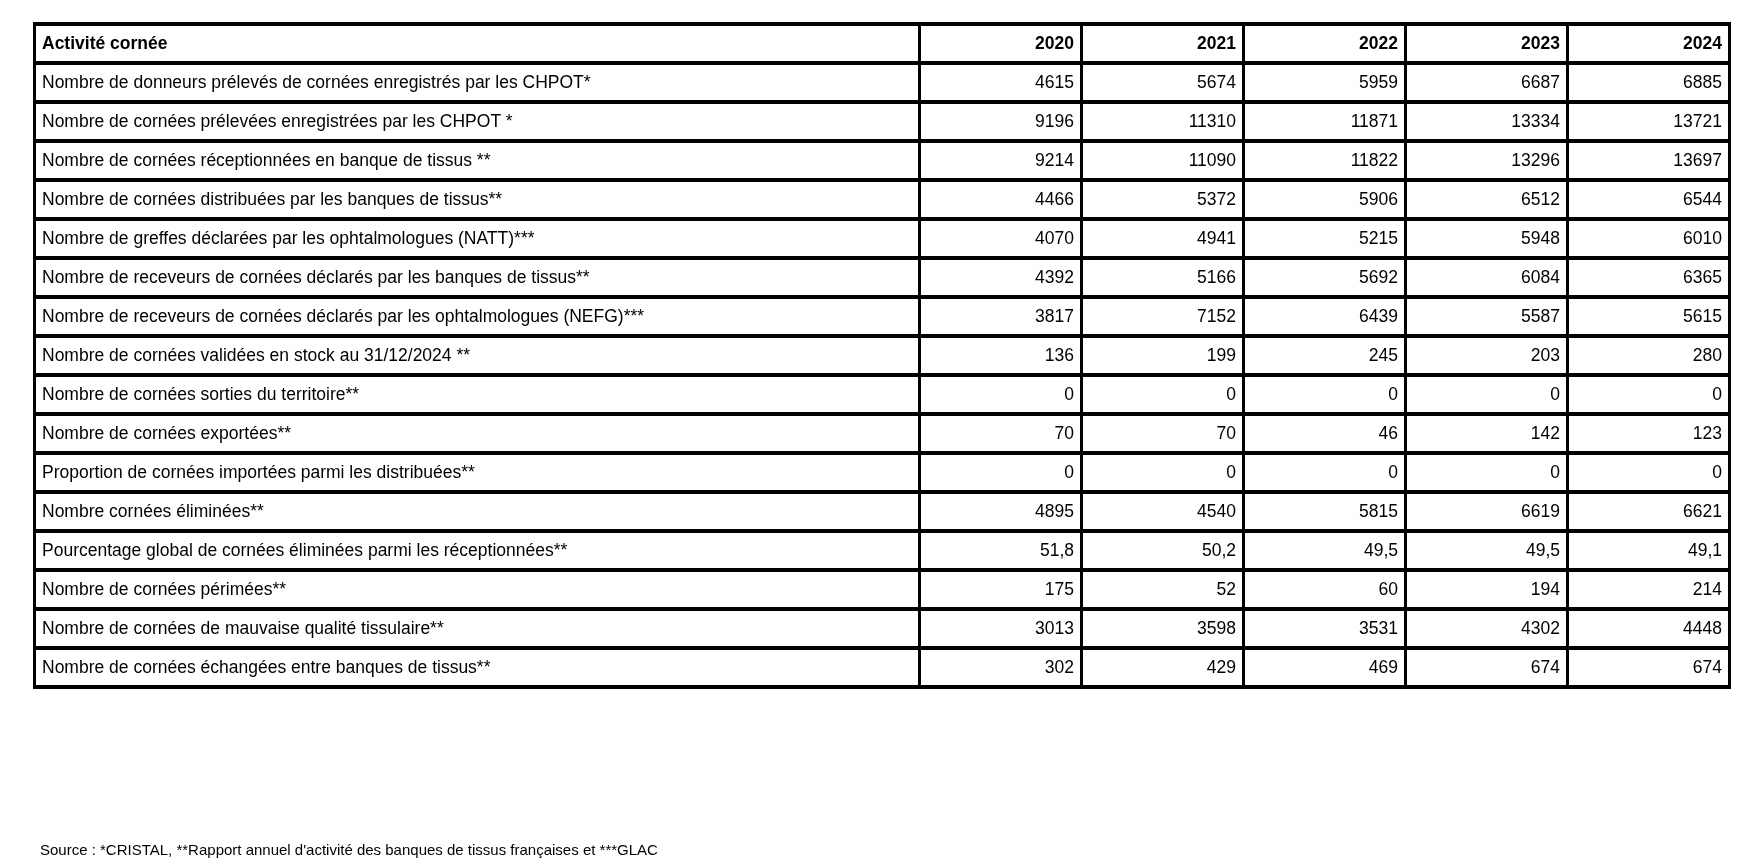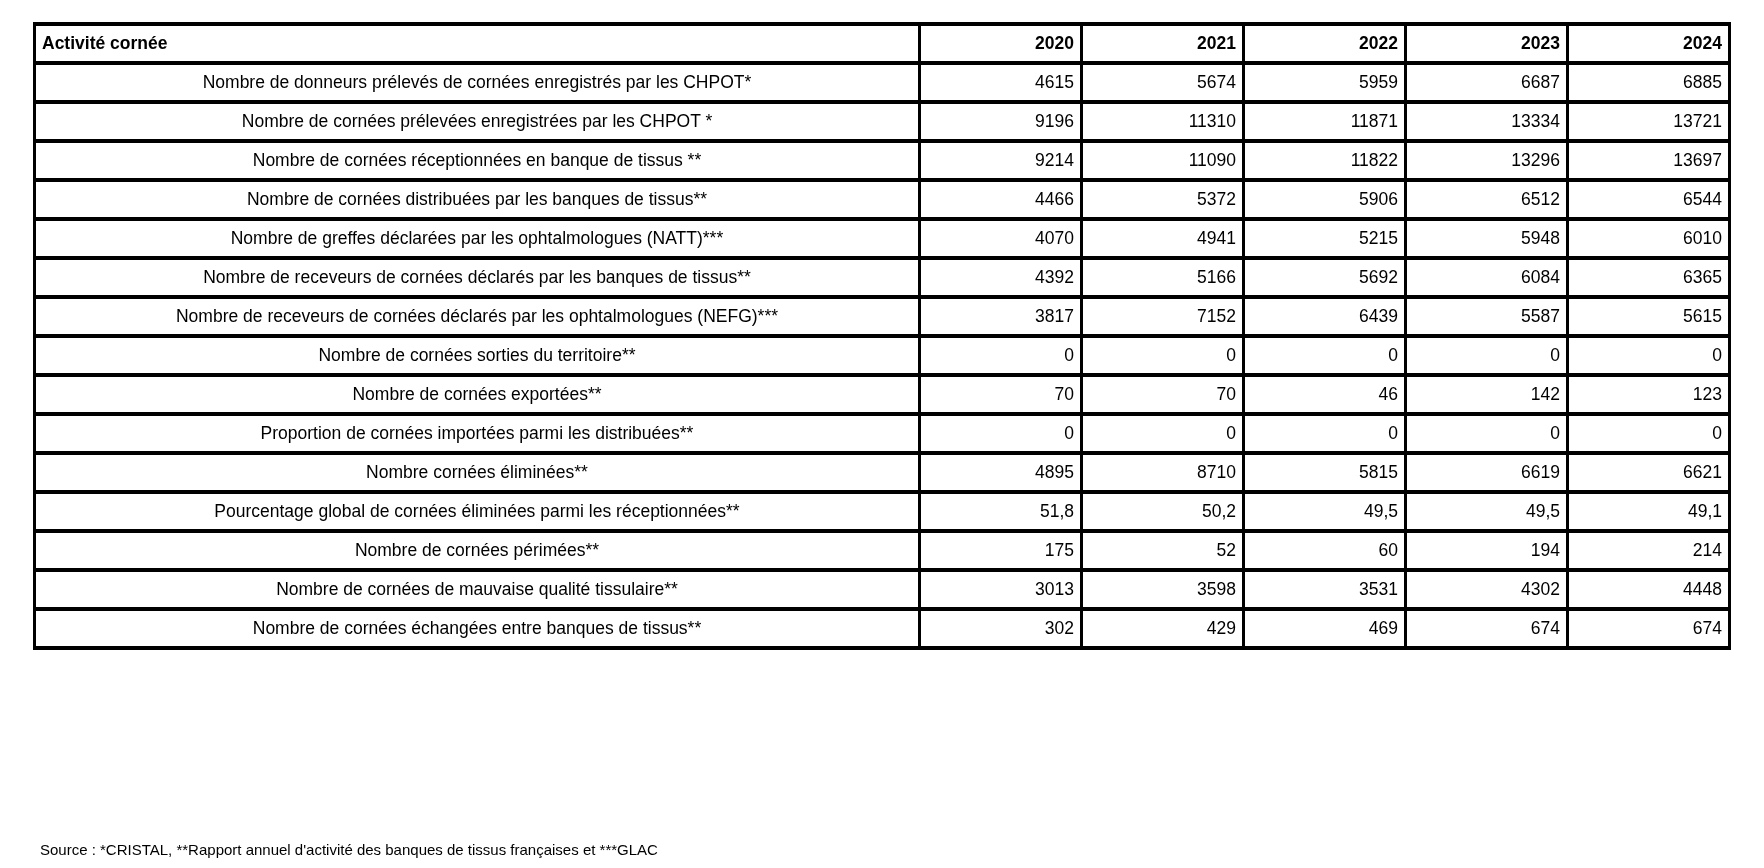--- a/index.html
+++ b/index.html
@@ -45,21 +45,21 @@
   }
   table.activity-table th.title-cell {
     text-align: left;
     font-weight: bold;
   }
   table.activity-table th.year-cell {
     text-align: right;
     font-weight: bold;
   }
   table.activity-table td.label-cell {
-    text-align: center;
+    text-align: left;
     font-weight: normal;
   }
   table.activity-table td.value-cell {
     text-align: right;
     font-weight: normal;
   }
   .source-note {
     position: absolute;
     left: 40px;
     top: 826px;
@@ -142,20 +142,28 @@
         </tr>
         <tr>
           <td class="label-cell">Nombre de receveurs de cornées déclarés par les ophtalmologues (NEFG)***</td>
           <td class="value-cell">3817</td>
           <td class="value-cell">7152</td>
           <td class="value-cell">6439</td>
           <td class="value-cell">5587</td>
           <td class="value-cell">5615</td>
         </tr>
         <tr>
+          <td class="label-cell">Nombre de cornées validées en stock au 31/12/2024 **</td>
+          <td class="value-cell">136</td>
+          <td class="value-cell">199</td>
+          <td class="value-cell">245</td>
+          <td class="value-cell">203</td>
+          <td class="value-cell">280</td>
+        </tr>
+        <tr>
           <td class="label-cell">Nombre de cornées sorties du territoire**</td>
           <td class="value-cell">0</td>
           <td class="value-cell">0</td>
           <td class="value-cell">0</td>
           <td class="value-cell">0</td>
           <td class="value-cell">0</td>
         </tr>
         <tr>
           <td class="label-cell">Nombre de cornées exportées**</td>
           <td class="value-cell">70</td>
@@ -168,21 +176,21 @@
           <td class="label-cell">Proportion de cornées importées parmi les distribuées**</td>
           <td class="value-cell">0</td>
           <td class="value-cell">0</td>
           <td class="value-cell">0</td>
           <td class="value-cell">0</td>
           <td class="value-cell">0</td>
         </tr>
         <tr>
           <td class="label-cell">Nombre cornées éliminées**</td>
           <td class="value-cell">4895</td>
-          <td class="value-cell">8710</td>
+          <td class="value-cell">4540</td>
           <td class="value-cell">5815</td>
           <td class="value-cell">6619</td>
           <td class="value-cell">6621</td>
         </tr>
         <tr>
           <td class="label-cell">Pourcentage global de cornées éliminées parmi les réceptionnées**</td>
           <td class="value-cell">51,8</td>
           <td class="value-cell">50,2</td>
           <td class="value-cell">49,5</td>
           <td class="value-cell">49,5</td>

